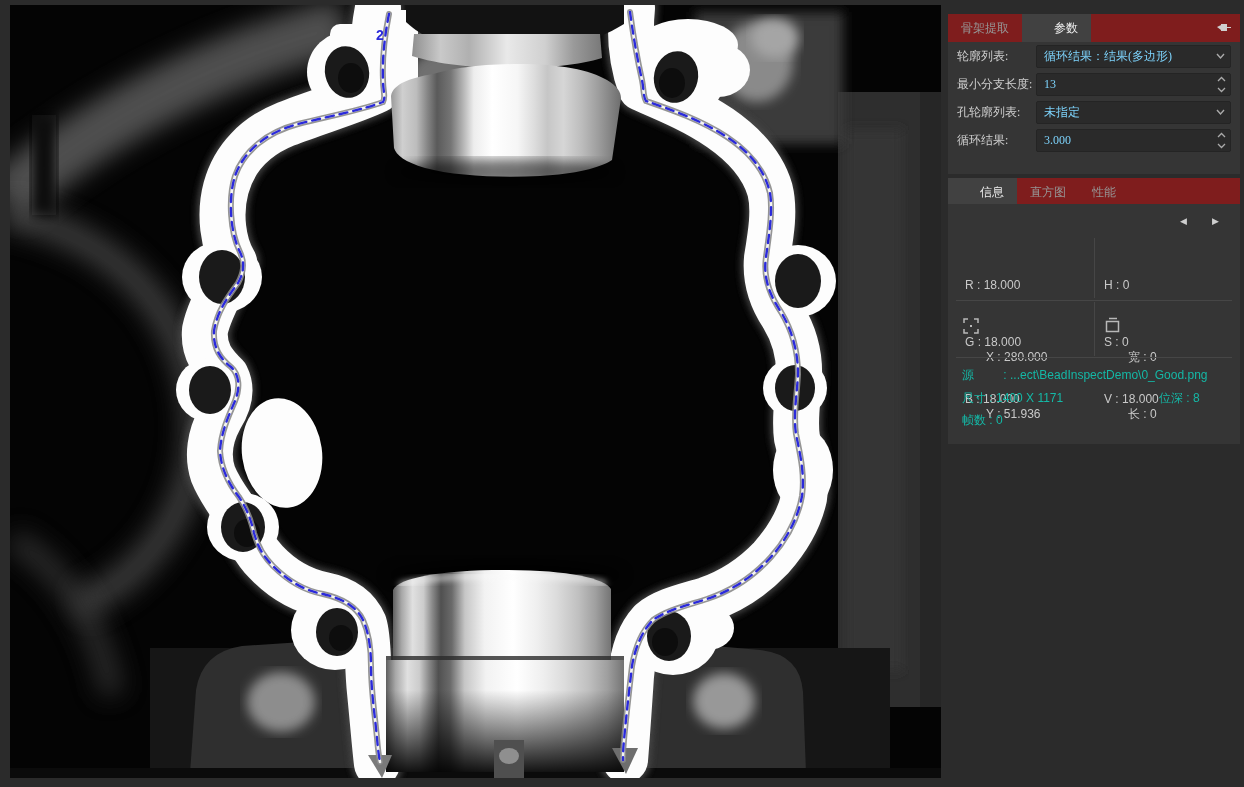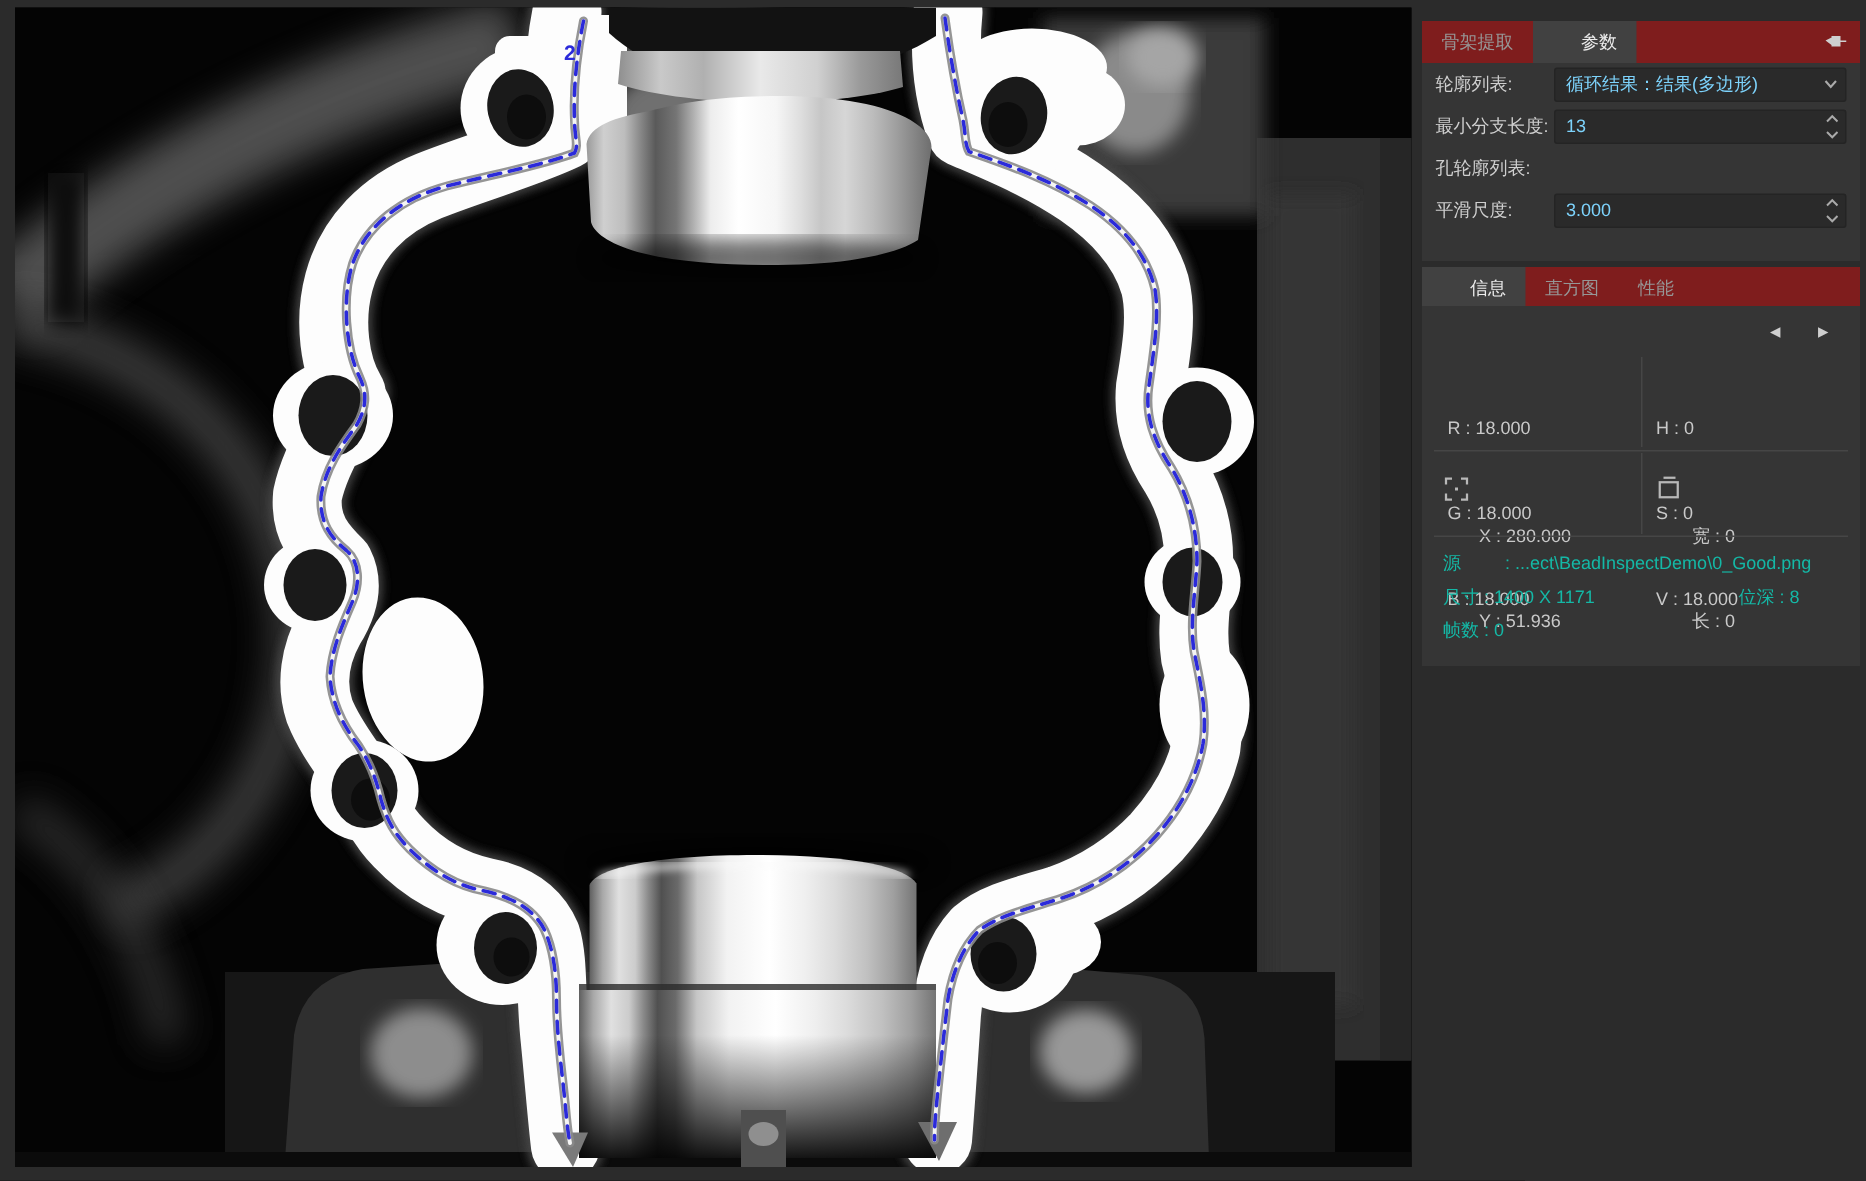--- a/index.html
+++ b/index.html
@@ -11,21 +11,21 @@
   .photo svg{display:block;width:100%;height:100%;}
   
   .panel{position:absolute;left:948px;top:0;width:292px;height:787px;}
   .group{position:absolute;left:0;width:292px;background:#353535;}
   .group.params{top:14px;height:160px;}
   .group.infog{top:178px;height:266px;background:transparent;}
   .tabstrip{position:relative;display:flex;align-items:stretch;height:28px;background:#7f1d1d;}
   .tab{display:flex;align-items:center;padding:0 13px;color:#969696;cursor:default;}
   .tab.active{background:#414141;color:#ececec;padding-left:32px;}
   .pin{position:absolute;right:9px;top:7px;width:16px;height:14px;}
-  .prow{display:flex;align-items:center;height:28px;padding:0 9px;background:#353535;}
+  .prow{display:flex;align-items:center;height:28px;padding:0 9px;background:#353535;font-family:Liberation Serif, serif;}
   .plabel{width:79px;flex:none;color:#cfcfcf;}
   .field{position:relative;flex:1;height:21px;line-height:21px;background:#2a2a2a;
          border:1px solid #242424;border-radius:2px;color:#7dd3fc;padding:0 18px 0 7px;
          white-space:nowrap;overflow:hidden;}
   .field .chev{position:absolute;right:5px;top:4px;}
   .field .spinners{position:absolute;right:4px;top:1px;}
   .infocontent{position:absolute;left:0;top:26px;width:292px;height:240px;background:#353535;}
   .navarrow{position:absolute;top:12px;font-size:9px;color:#cfcfcf;line-height:10px;}
   .vdiv{position:absolute;width:1px;background:#464646;}
   .hdiv{position:absolute;left:8px;width:276px;height:1px;background:#464646;}
@@ -247,23 +247,29 @@
         <div class="field">
           <span>13</span>
           <svg class="spinners" width="9" height="19" viewBox="0 0 9 19">
               <polyline points="1,6 4.5,2.5 8,6" fill="none" stroke="#aaa" stroke-width="1.3"></polyline>
               <polyline points="1,13 4.5,16.5 8,13" fill="none" stroke="#aaa" stroke-width="1.3"></polyline>
             </svg>
         </div>
       </div>
       <div class="prow">
         <span class="plabel">孔轮廓列表:</span>
+        <div class="field">
+          <span>未指定</span>
+          <svg class="chev" width="9" height="12" viewBox="0 0 9 12">
+              <polyline points="1,4 4.5,8 8,4" fill="none" stroke="#aaa" stroke-width="1.4"></polyline>
+            </svg>
+        </div>
       </div>
       <div class="prow">
-        <span class="plabel">平滑尺度:</span>
+        <span class="plabel">循环结果:</span>
         <div class="field">
           <span>3.000</span>
           <svg class="spinners" width="9" height="19" viewBox="0 0 9 19">
               <polyline points="1,6 4.5,2.5 8,6" fill="none" stroke="#aaa" stroke-width="1.3"></polyline>
               <polyline points="1,13 4.5,16.5 8,13" fill="none" stroke="#aaa" stroke-width="1.3"></polyline>
             </svg>
         </div>
       </div>
     </section>
 

